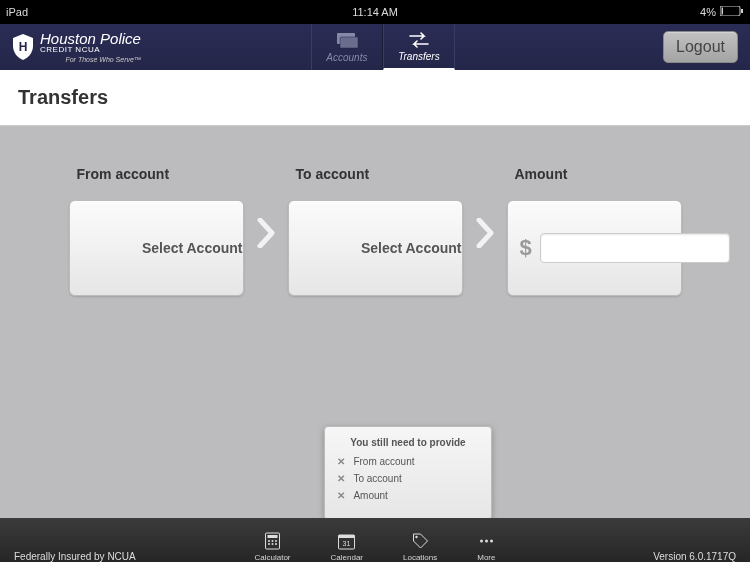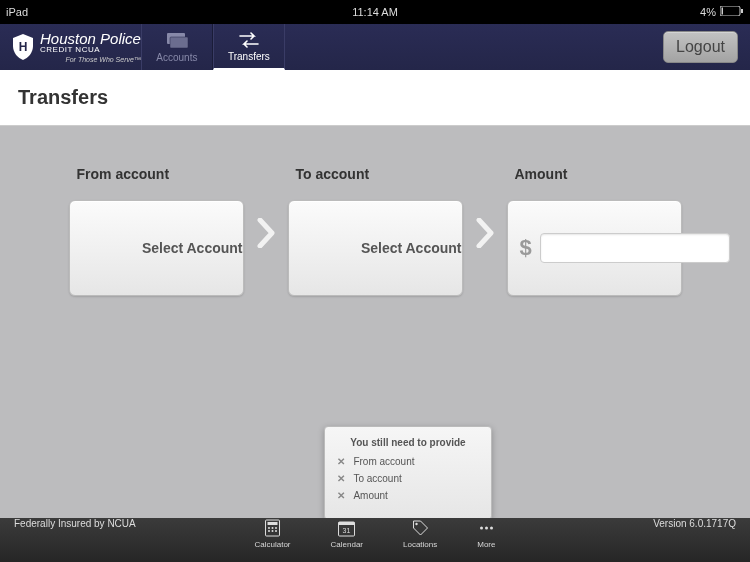--- a/index.html
+++ b/index.html
@@ -13,21 +13,21 @@
   .status-right { margin-left: auto; display: flex; align-items: center; gap: 4px; }
   .battery-icon { display: inline-block; }
 
   
   .app-header { height: 46px; background: linear-gradient(#2a2c55, #242649); display: flex; align-items: center; padding: 0 12px; color: #fff; }
   .brand { display: flex; align-items: center; gap: 6px; }
   .brand-text { display: flex; flex-direction: column; line-height: 1; }
   .brand-name { font-weight: normal; font-size: 15px; font-style: italic; }
   .brand-sub { font-size: 8px; letter-spacing: 0.5px; }
   .brand-tag { font-size: 7px; font-style: italic; color: #ccc; margin-top: 2px; text-align: right; }
-  .nav { display: flex; height: 100%; }
+  .nav { display: flex; margin-left: 170px; height: 100%; font-style: italic; }
   .nav-item { width: 72px; border-left: 1px solid #3a3c66; border-right: 1px solid #1a1c38; display: flex; flex-direction: column; align-items: center; justify-content: center; font-size: 10px; color: #8789a9; gap: 2px; cursor: pointer; }
   .nav-item.active { color: #fff; border-bottom: 2px solid #fff; }
   .nav-item:last-child { border-right: 1px solid #3a3c66; }
   .nav-icon { height: 18px; display: flex; align-items: center; }
   .logout-btn { margin-left: auto; background: linear-gradient(#c2c2c2, #a3a3a3); border: 1px solid #888; color: #444; font-size: 16px; padding: 6px 12px; border-radius: 5px; box-shadow: inset 0 1px 0 rgba(255,255,255,0.3); cursor: pointer; }
 
   
   .title-bar { height: 56px; background: #fff; display: flex; align-items: center; padding: 0 18px; border-bottom: 1px solid #ccc; }
   .title-bar h1 { font-size: 20px; font-weight: bold; color: #333; }
 
@@ -45,21 +45,21 @@
   
   .tooltip { position: absolute; left: 324px; top: 300px; width: 168px; background: linear-gradient(#f6f6f6, #e6e6e6); border: 1px solid #bbb; border-radius: 4px; box-shadow: 0 2px 6px rgba(0,0,0,0.25); padding: 10px 12px 12px; font-size: 11px; color: #555; }
   .tooltip-title { font-weight: bold; text-align: center; margin-bottom: 8px; font-size: 10px; }
   .tooltip-item { display: flex; align-items: center; gap: 8px; margin: 6px 0; font-size: 10px; }
   .x-mark { color: #888; font-weight: bold; font-size: 10px; }
   .tooltip-arrow { position: absolute; bottom: -8px; left: 50%; transform: translateX(-50%); width: 0; height: 0; border-left: 8px solid transparent; border-right: 8px solid transparent; border-top: 8px solid #e6e6e6; filter: drop-shadow(0 1px 0 #bbb); }
 
   .transfer-btn { position: absolute; left: 338px; top: 412px; width: 140px; height: 34px; display: flex; align-items: center; justify-content: center; background: linear-gradient(#d6d6d6, #bdbdbd); border: 1px solid #a0a0a0; border-radius: 5px; color: #888; font-weight: bold; font-size: 13px; box-shadow: inset 0 1px 0 rgba(255,255,255,0.5); }
 
   
-  .footer { height: 44px; background: linear-gradient(#3b3b3b, #262626); color: #ddd; display: flex; align-items: flex-start; padding: 0 14px; font-size: 10px; position: relative; }
+  .footer { height: 44px; background: linear-gradient(#3b3b3b, #262626); color: #ddd; display: flex; align-items: flex-end; padding: 0 14px; font-size: 10px; position: relative; }
   .footer-menu { position: absolute; left: 50%; transform: translateX(-50%); display: flex; gap: 40px; }
   .footer-item { display: flex; flex-direction: column; align-items: center; gap: 2px; font-size: 8px; color: #d6d6d6; cursor: pointer; }
   .footer-icon { height: 20px; display: flex; align-items: center; }
   .footer-right { margin-left: auto; }
 </style>
 </head>
 <body>
 
 <div class="status-bar">
   <span class="status-left">iPad</span>

